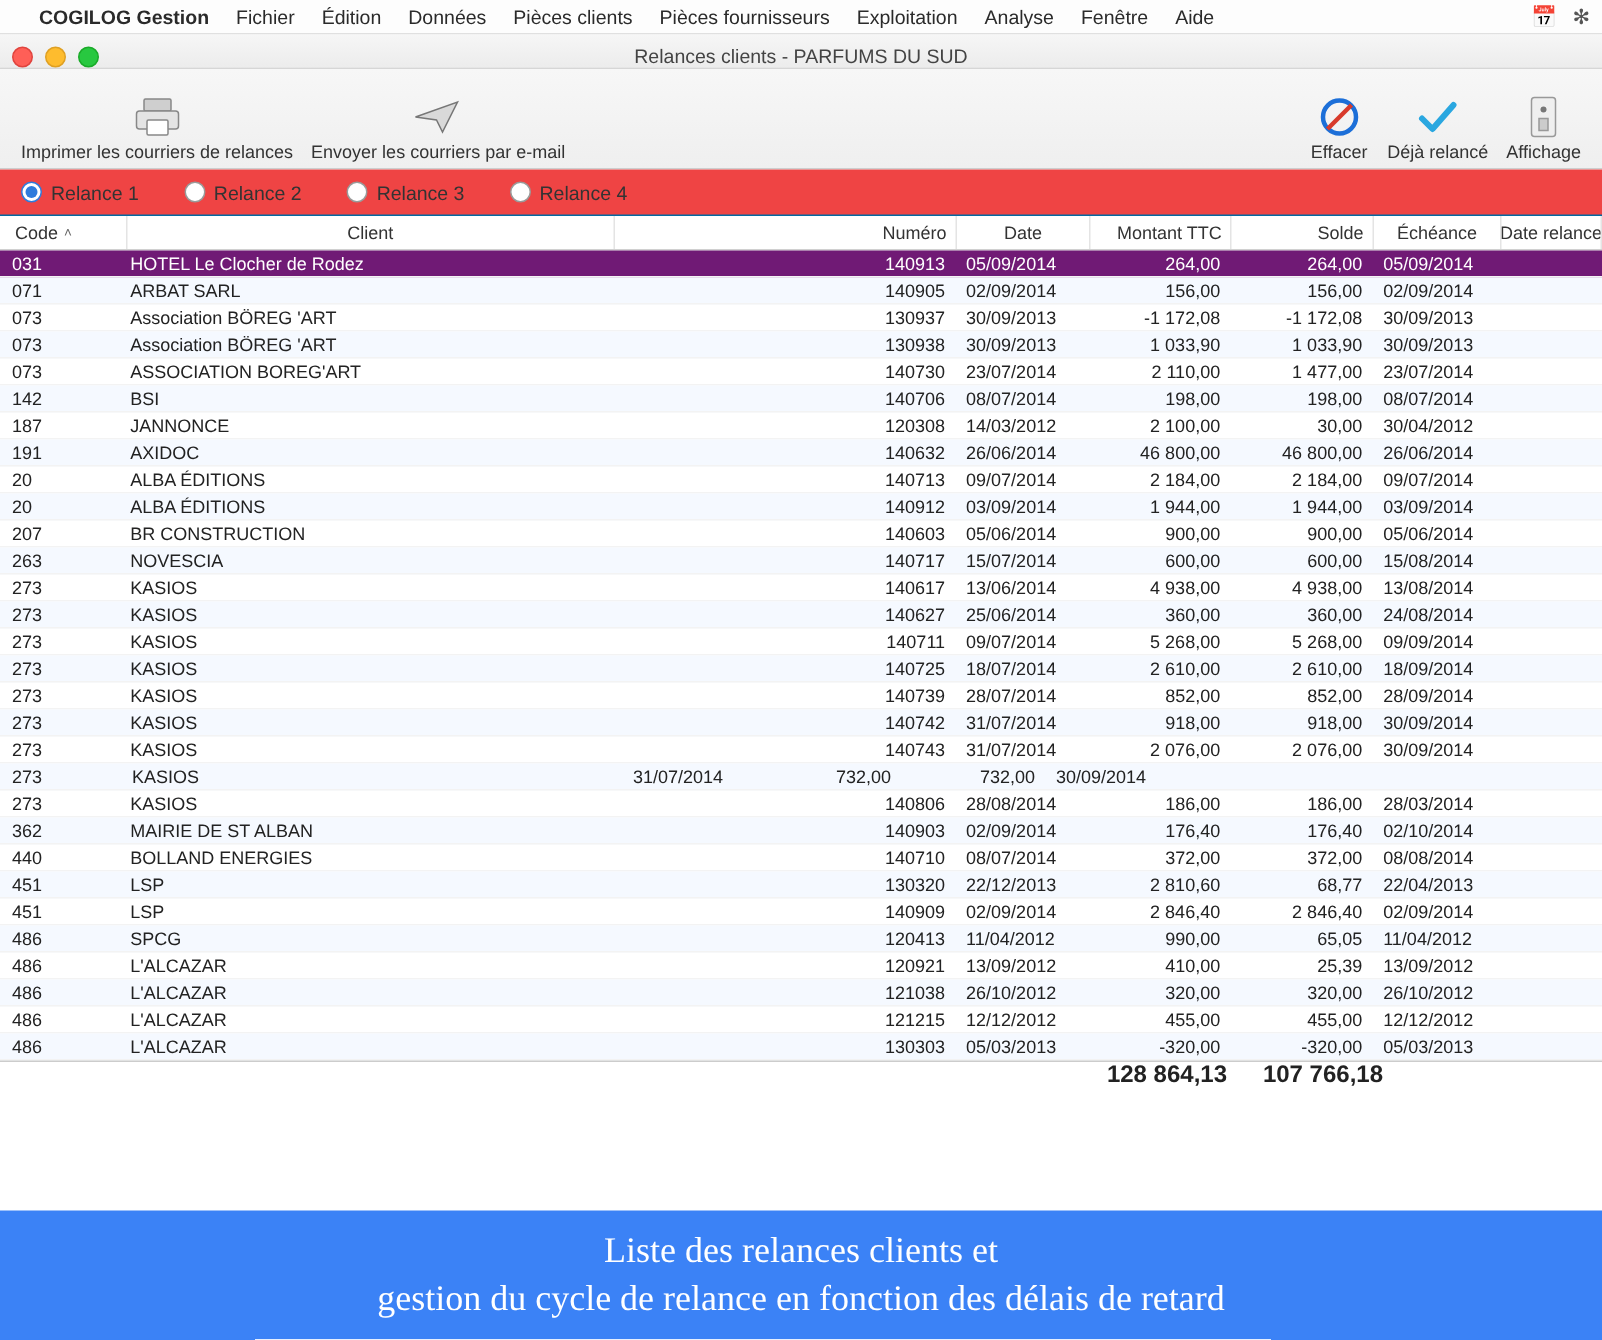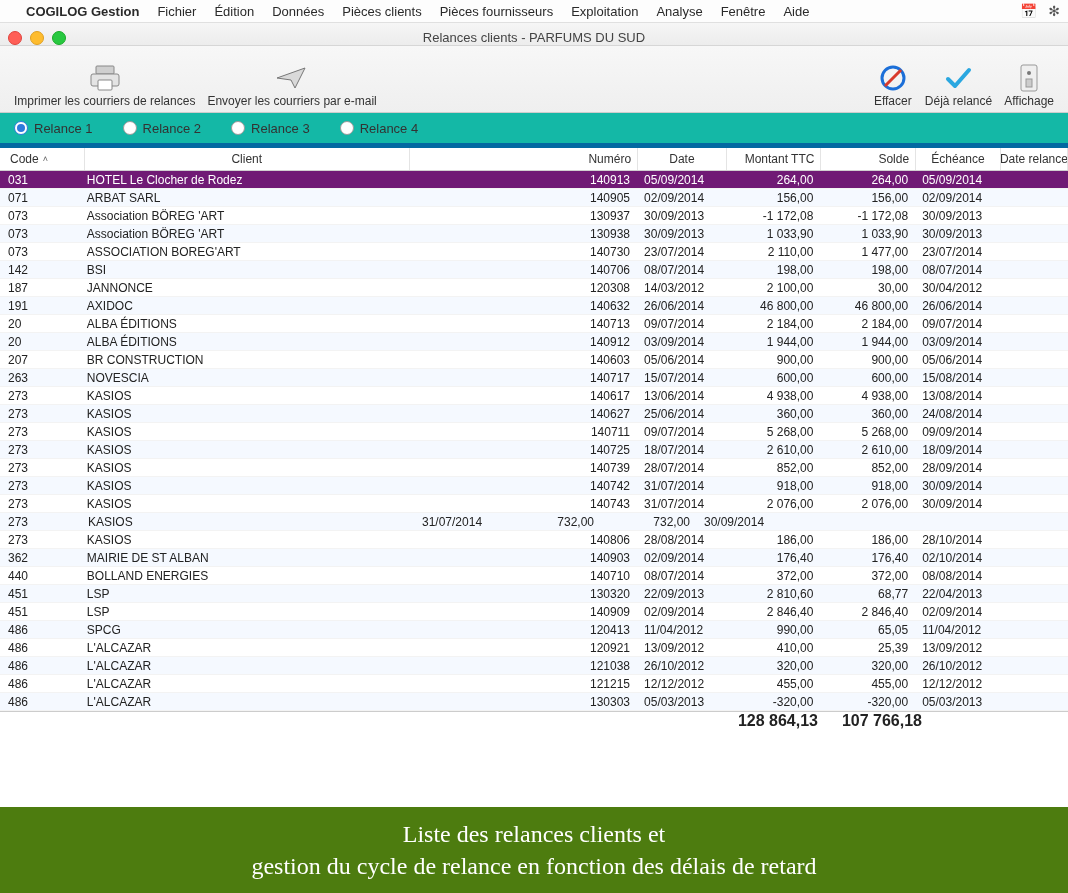--- a/index.html
+++ b/index.html
@@ -16,21 +16,21 @@
   .dot.red{background:#ff5f57;border:1px solid #e0443e;}
   .dot.yel{background:#febc2e;border:1px solid #dfa023;}
   .dot.grn{background:#28c840;border:1px solid #1aab29;}
   .wtitle{position:absolute;left:0;right:0;text-align:center;font-size:13px;color:#444;}
   
   .toolbar{height:62px;background:linear-gradient(#f7f7f7,#efefef);border-bottom:1px solid #cdcdcd;display:flex;align-items:flex-end;padding:0 8px 4px 8px;font-size:12px;color:#333;}
   .tbtn{display:flex;flex-direction:column;align-items:center;min-width:40px;padding:0 6px;}
   .tbtn .ic{height:32px;display:flex;align-items:center;justify-content:center;font-size:24px;}
   .toolbar .spacer{flex:1;}
   
-  .radiobar{height:30px;background:#14b8a6;display:flex;align-items:center;padding:0 14px;gap:30px;font-size:13px;color:#333;border-bottom:5px solid #0369a1;}
+  .radiobar{height:30px;background:#ef4444;display:flex;align-items:center;padding:0 14px;gap:30px;font-size:13px;color:#333;border-bottom:1px solid #0369a1;}
   .radio{display:flex;align-items:center;gap:6px;}
   .rbtn{width:14px;height:14px;border-radius:50%;border:1px solid #9a9a9a;background:#fff;position:relative;box-sizing:border-box;}
   .rbtn.sel{border-color:#2f7bdc;}
   .rbtn.sel::after{content:"";position:absolute;inset:2px;border-radius:50%;background:#2f7bdc;}
   
   .thead{height:22px;background:#fff;border-bottom:1px solid #d0d0d0;display:flex;font-size:12px;color:#333;align-items:center;}
   .thead .th,.trow .td{box-sizing:border-box;overflow:hidden;white-space:nowrap;padding:0 6px;height:100%;display:flex;align-items:center;}
   .thead .th{border-right:1px solid #e4e4e4;justify-content:center;}
   .c-code{width:86px;}
   .c-client{width:330px;}
@@ -49,21 +49,21 @@
   .td.c-client{padding-left:2px;}
   .td.c-num{padding-right:8px;}
   .td.c-mont,.td.c-sold{padding-right:8px;}
   .td.c-date,.td.c-ech{padding-left:6px;}
   
   .totals{height:20px;border-top:1px solid #ccc;display:flex;font-size:16px;font-weight:600;color:#222;}
   .totals .sp1{width:722px;}
   .totals .t1{width:96px;text-align:right;padding-right:8px;}
   .totals .t2{width:96px;text-align:right;padding-right:8px;}
   
-  .caption{position:absolute;left:0;right:0;bottom:0;height:86px;background:#4d7c0f;color:#fff;font-family:Georgia,serif;font-size:24px;line-height:32px;text-align:center;display:flex;flex-direction:column;justify-content:center;}
+  .caption{position:absolute;left:0;right:0;bottom:0;height:86px;background:#3b82f6;color:#fff;font-family:Georgia,serif;font-size:24px;line-height:32px;text-align:center;display:flex;flex-direction:column;justify-content:center;}
   
   svg{display:block;}
 </style>
 </head>
 <body>
 
 <div class="screen">
 
   <div class="menubar">
     <span class="apple"></span>
@@ -374,21 +374,21 @@
         <div class="td c-ech">30/09/2014</div>
         <div class="td c-dr"></div>
       </div>
       <div class="trow">
         <div class="td c-code">273</div>
         <div class="td c-client">KASIOS</div>
         <div class="td c-num">140806</div>
         <div class="td c-date">28/08/2014</div>
         <div class="td c-mont">186,00</div>
         <div class="td c-sold">186,00</div>
-        <div class="td c-ech">28/10/2014</div>
+        <div class="td c-ech">28/03/2014</div>
         <div class="td c-dr"></div>
       </div>
       <div class="trow alt">
         <div class="td c-code">362</div>
         <div class="td c-client">MAIRIE  DE ST ALBAN</div>
         <div class="td c-num">140903</div>
         <div class="td c-date">02/09/2014</div>
         <div class="td c-mont">176,40</div>
         <div class="td c-sold">176,40</div>
         <div class="td c-ech">02/10/2014</div>
@@ -401,21 +401,21 @@
         <div class="td c-date">08/07/2014</div>
         <div class="td c-mont">372,00</div>
         <div class="td c-sold">372,00</div>
         <div class="td c-ech">08/08/2014</div>
         <div class="td c-dr"></div>
       </div>
       <div class="trow alt">
         <div class="td c-code">451</div>
         <div class="td c-client">LSP</div>
         <div class="td c-num">130320</div>
-        <div class="td c-date">22/09/2013</div>
+        <div class="td c-date">22/12/2013</div>
         <div class="td c-mont">2 810,60</div>
         <div class="td c-sold">68,77</div>
         <div class="td c-ech">22/04/2013</div>
         <div class="td c-dr"></div>
       </div>
       <div class="trow">
         <div class="td c-code">451</div>
         <div class="td c-client">LSP</div>
         <div class="td c-num">140909</div>
         <div class="td c-date">02/09/2014</div>

